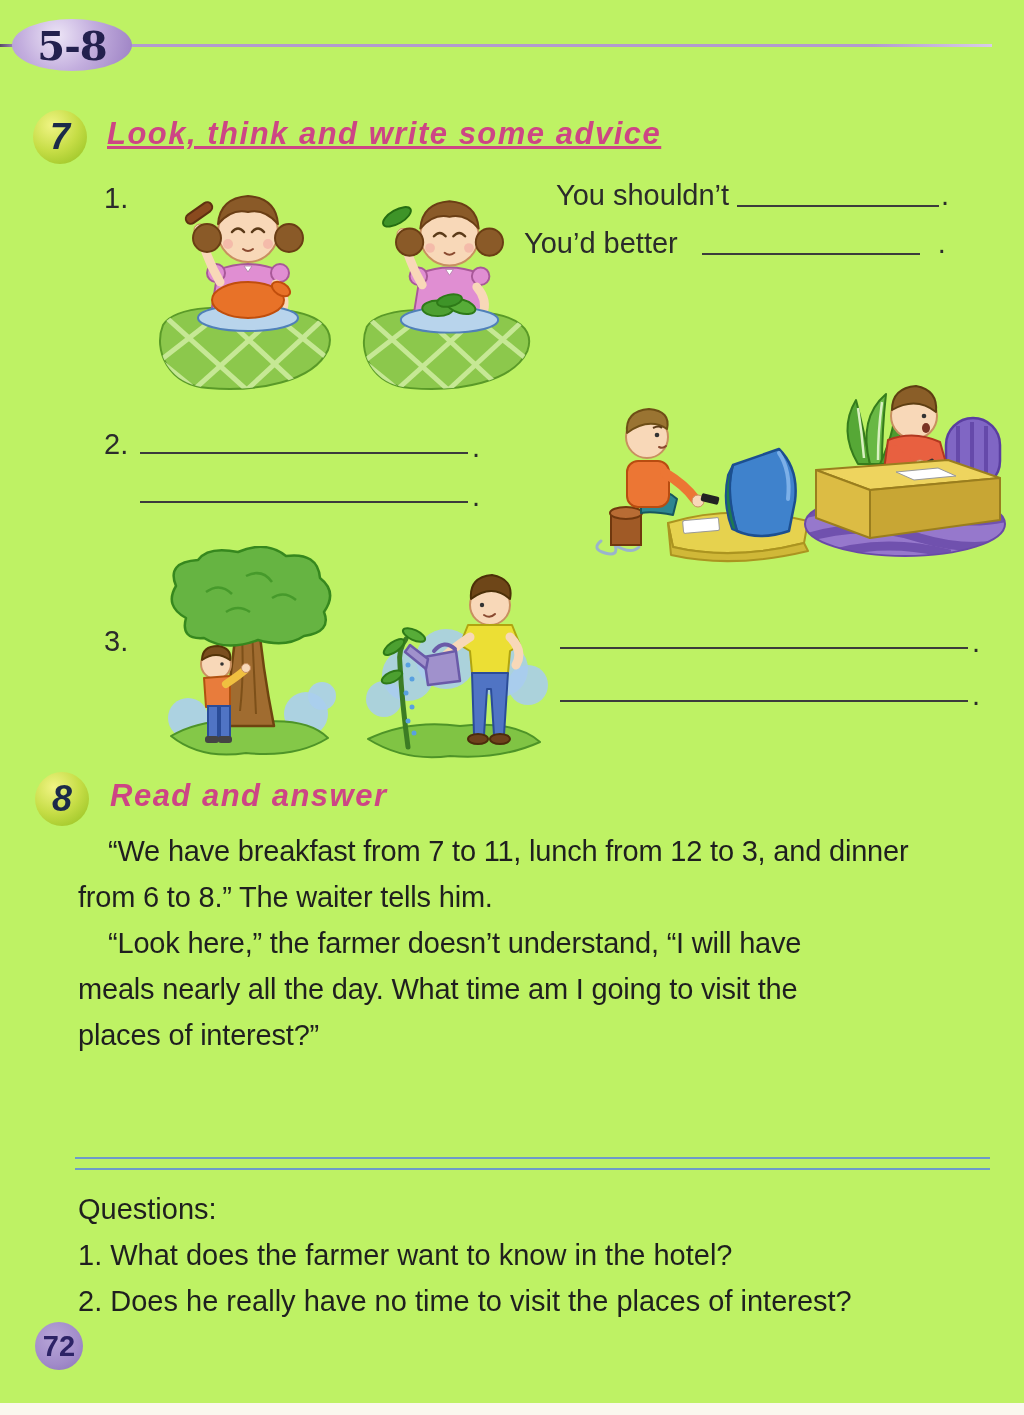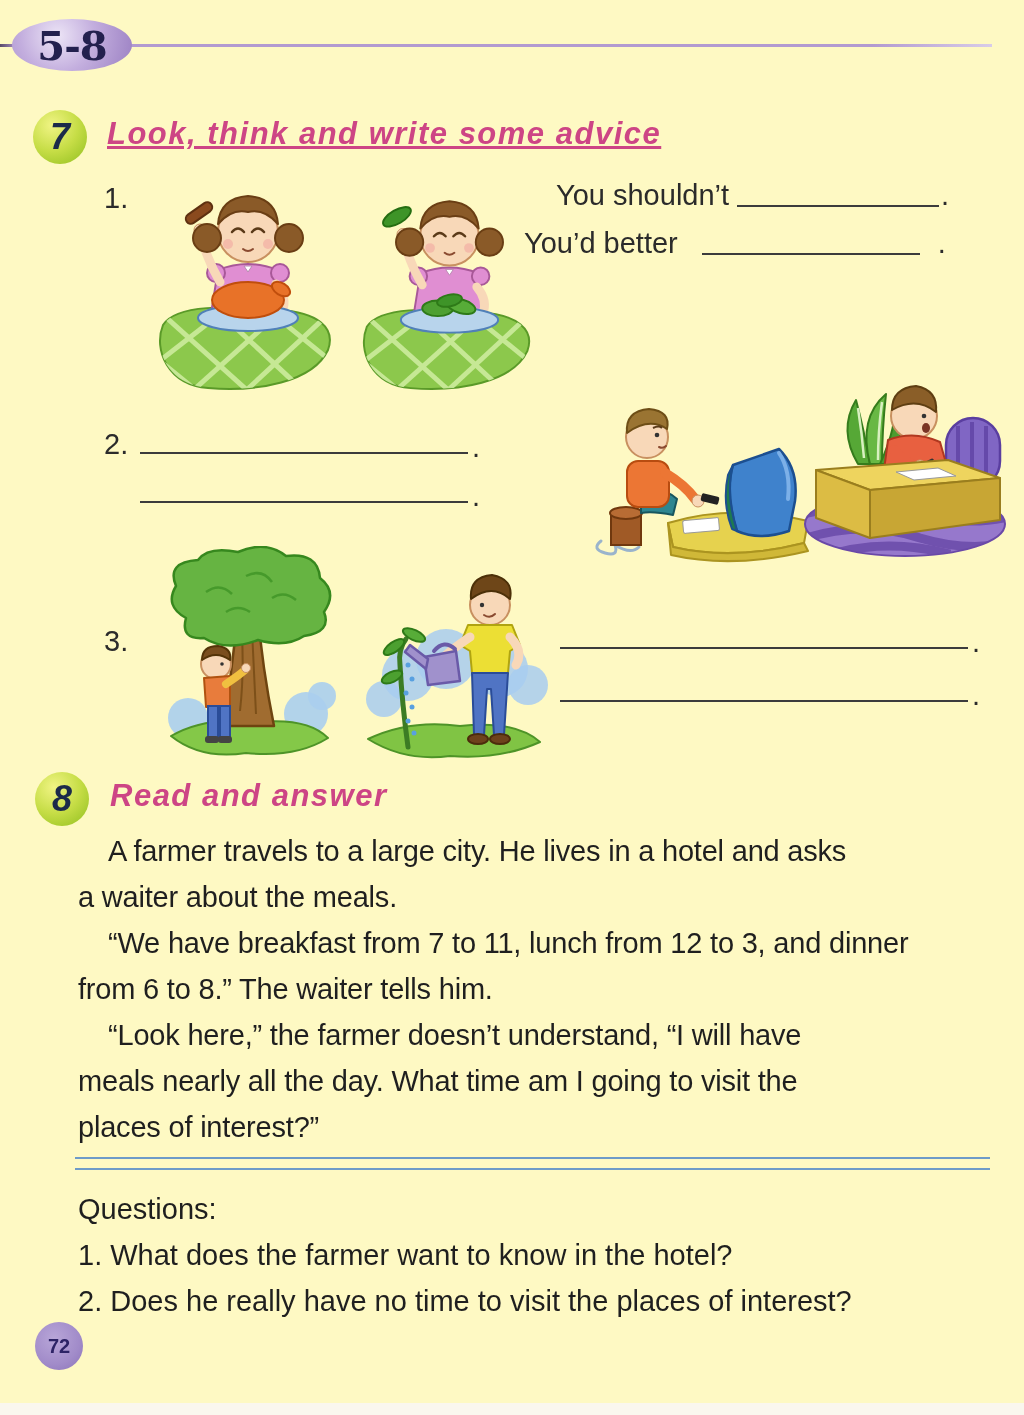--- a/index.html
+++ b/index.html
@@ -1,19 +1,19 @@
 <!DOCTYPE html>
 <html><head>
 <meta charset="utf-8">
 <style>
   html,body{margin:0;padding:0;background:#e8e8e8;}
   .page{
     position:relative;
     width:1024px;height:1415px;
-    background:#fef9c3;
+    background:#bef264;
     font-family:"Liberation Sans","DejaVu Sans",sans-serif;
     color:#222;
     overflow:hidden;
     margin:0 auto;
   }
   
   .top-rule{position:absolute;left:0;top:44px;width:992px;height:3px;
     background:linear-gradient(to right,#5a4a6a 0px,#b29ad0 18px,#b29ad0 88%,#d8cce8 100%);}
   .unit-badge{
     position:absolute;left:12px;top:19px;width:120px;height:52px;
@@ -52,21 +52,21 @@
   .divider{position:absolute;left:75px;top:1157px;width:915px;height:9px;
     border-top:2px solid #6e9bc8;border-bottom:2px solid #6e9bc8;}
   .questions{position:absolute;left:78px;top:1186px;width:930px;
     font-size:29px;line-height:46px;color:#1f1f1f;}
   .questions div{white-space:nowrap;}
   
   .page-num{
     position:absolute;left:35px;top:1322px;width:48px;height:48px;border-radius:50%;
     background:radial-gradient(circle at 40% 35%,#b8a6d8 0%,#a18bc9 60%,#8a72b8 100%);
     display:flex;align-items:center;justify-content:center;
-    font-size:20px;color:#2d2366;font-weight:bold;
+    font-size:29px;color:#2d2366;font-weight:bold;
   }
   .bottom-strip{position:absolute;left:0;bottom:0;width:1024px;height:12px;background:#faf7ee;}
   svg .ol{stroke-linejoin:round;stroke-linecap:round;}
 </style>
 </head>
 <body>
 
 <div class="page">
 
   <div class="top-rule"></div>
@@ -300,22 +300,20 @@
   </div>
   <div class="blank-row" style="left:560px;top:675px;width:420px;">
     <span class="blank-line"></span>
       <span class="dot">.</span>
   </div>
 
   <div class="sec-badge" style="left:35px;top:772px;">8</div>
   <h2 class="sec-title" style="left:110px;top:778px;">Read and answer</h2>
 
   <div class="reading">
-    <p>A farmer travels to a large city. He lives in a hotel and asks
-a waiter about the meals.</p>
     <p>“We have breakfast from 7 to 11, lunch from 12 to 3, and dinner
 from 6 to 8.”  The waiter tells him.</p>
     <p>“Look here,”  the farmer doesn’t understand,  “I will have
 meals nearly all the day. What time am I going to visit the
 places of interest?”</p>
   </div>
 
   <div class="divider"></div>
 
   <div class="questions">

